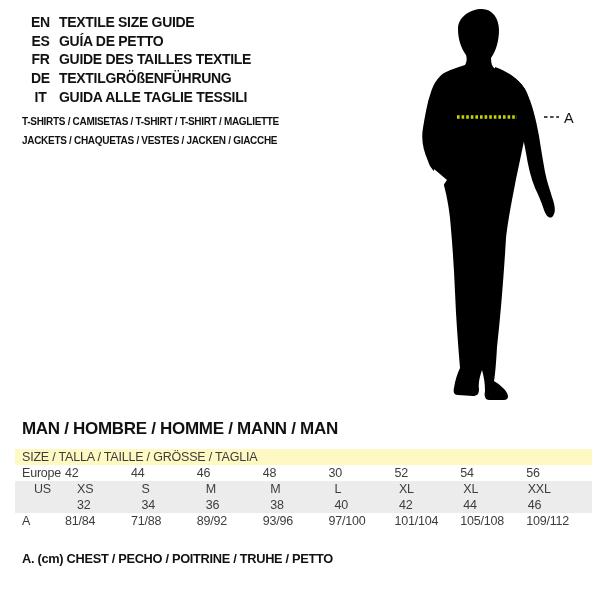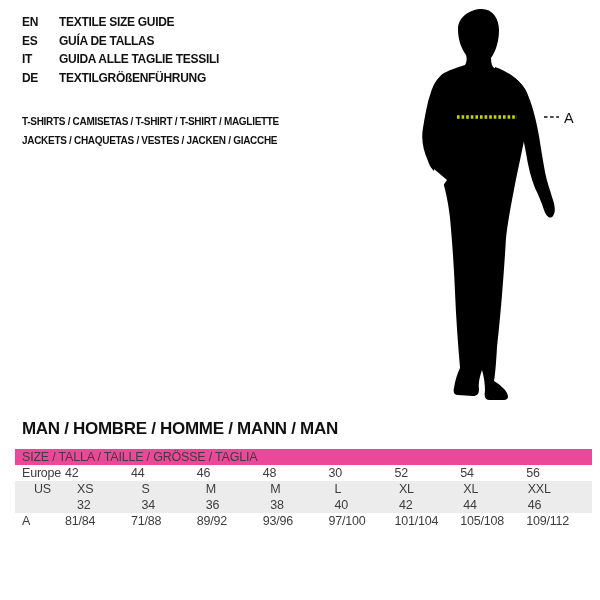--- a/index.html
+++ b/index.html
@@ -4,40 +4,40 @@
 <style>
   html,body { margin:0; padding:0; background:#fff; }
   .canvas {
     position:relative; width:600px; height:600px; background:#ffffff;
     font-family:"Liberation Sans", sans-serif; overflow:hidden; color:#111;
   }
 
   
   .lang-block { position:absolute; left:22px; top:13px; }
   .lang-row { display:flex; height:18.6px; align-items:center;
-              font-weight:bold; font-size:12px; letter-spacing:-0.3px; }
+              font-weight:bold; font-size:14px; letter-spacing:-0.3px;text-align:center; }
   .lang-code { width:37px; flex:0 0 37px; }
 
   
   .category-block { position:absolute; left:22px; top:113px;
                     font-weight:bold; font-size:10px; letter-spacing:-0.3px; }
   .category-line { height:18.5px; line-height:18.5px; }
 
   
   .figure { position:absolute; left:395px; top:0; width:205px; height:410px; }
   .figure svg { display:block; width:205px; height:410px; }
 
   
   .section-title { position:absolute; left:22px; top:419px;
                    font-weight:bold; font-size:17px; letter-spacing:-0.3px; }
 
   
   .size-table { position:absolute; left:15px; top:449px; width:577px;
                 font-size:12.5px; color:#3d3d3d; letter-spacing:-0.2px; }
-  .t-header { height:16px; line-height:16px; background:#ec4899; padding-left:7px; }
+  .t-header { height:16px; line-height:16px; background:#fef9c3; padding-left:7px; }
   .t-row { display:flex; height:16px; line-height:16px; }
   .t-row.shaded { background:#ececec;padding-left:12px; }
   .t-label { flex:0 0 43px; padding-left:7px; white-space:nowrap; }
   .t-cell { flex:1 1 0; text-align:left; }
 
   
   .footnote { position:absolute; left:22px; top:551px;
               font-weight:bold; font-size:12.8px; letter-spacing:-0.3px; }
 </style>
 </head>
@@ -45,29 +45,33 @@
 
 <div class="canvas">
 
   <div class="lang-block">
     <div class="lang-row">
       <span class="lang-code">EN</span>
       <span class="lang-name">TEXTILE SIZE GUIDE</span>
     </div>
     <div class="lang-row">
       <span class="lang-code">ES</span>
-      <span class="lang-name">GUÍA DE TALLAS</span>
+      <span class="lang-name">GUÍA DE PETTO</span>
+    </div>
+    <div class="lang-row">
+      <span class="lang-code">FR</span>
+      <span class="lang-name">GUIDE DES TAILLES TEXTILE</span>
+    </div>
+    <div class="lang-row">
+      <span class="lang-code">DE</span>
+      <span class="lang-name">TEXTILGRÖßENFÜHRUNG</span>
     </div>
     <div class="lang-row">
       <span class="lang-code">IT</span>
       <span class="lang-name">GUIDA ALLE TAGLIE TESSILI</span>
-    </div>
-    <div class="lang-row">
-      <span class="lang-code">DE</span>
-      <span class="lang-name">TEXTILGRÖßENFÜHRUNG</span>
     </div>
   </div>
 
   <div class="category-block">
     <div class="category-line">T-SHIRTS / CAMISETAS / T-SHIRT / T-SHIRT / MAGLIETTE</div>
     <div class="category-line">JACKETS / CHAQUETAS / VESTES / JACKEN / GIACCHE</div>
   </div>
 
   <div class="figure">
     <svg viewBox="0 0 205 410" xmlns="http://www.w3.org/2000/svg">
@@ -172,14 +176,15 @@
       <span class="t-cell">71/88</span>
       <span class="t-cell">89/92</span>
       <span class="t-cell">93/96</span>
       <span class="t-cell">97/100</span>
       <span class="t-cell">101/104</span>
       <span class="t-cell">105/108</span>
       <span class="t-cell">109/112</span>
     </div>
   </div>
 
+  <div class="footnote">A. (cm) CHEST / PECHO / POITRINE / TRUHE / PETTO</div>
 
 </div>
 
 </body></html>

